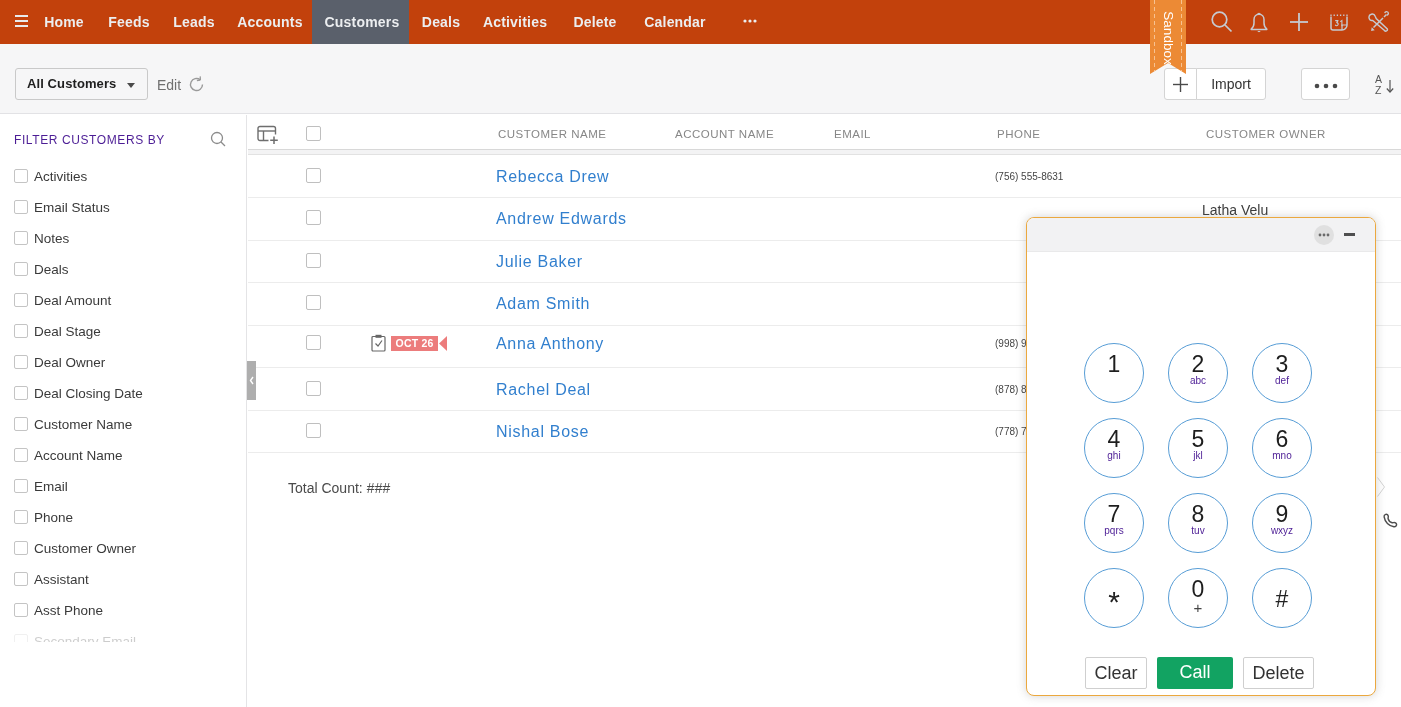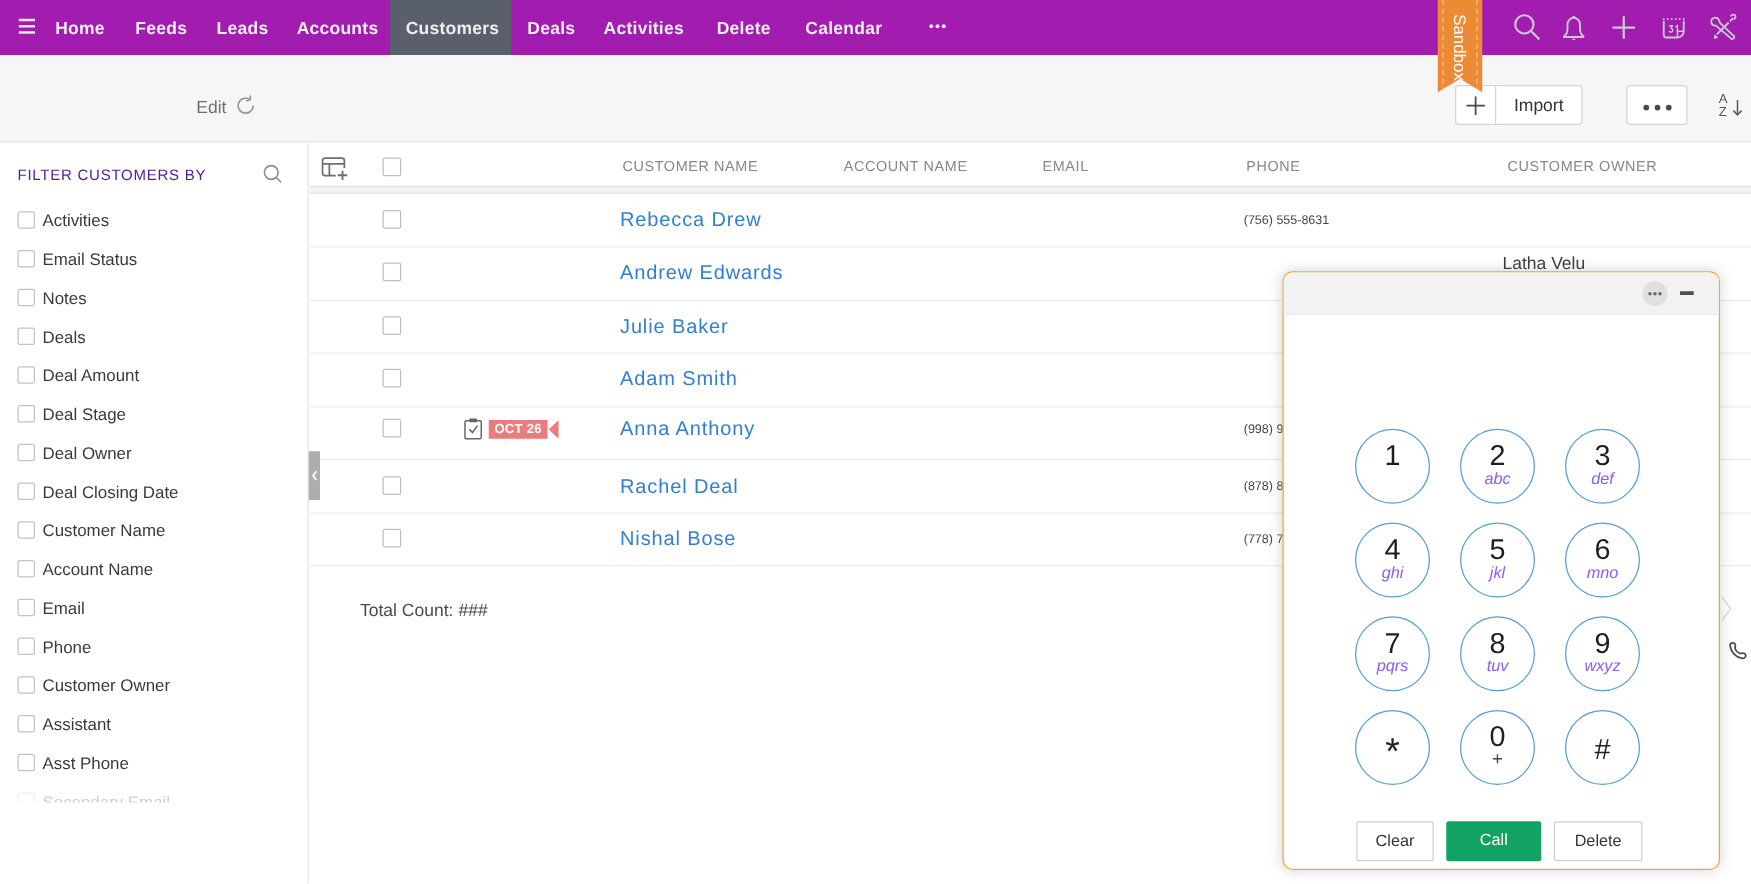--- a/index.html
+++ b/index.html
@@ -1,21 +1,21 @@
 <!DOCTYPE html>
 <html><head>
 <meta charset="utf-8">
 <style>
   * { margin:0; padding:0; box-sizing:border-box; }
   html,body { width:1401px; height:707px; overflow:hidden; }
   body { font-family:"Liberation Sans", sans-serif; background:#fff; position:relative; }
   .abs { position:absolute; }
 
   
-  .nav { position:absolute; left:0; top:0; width:1401px; height:44px; background:#a21caf; }
+  .nav { position:absolute; left:0; top:0; width:1401px; height:44px; background:#c2410c; }
   .nav-item { position:absolute; top:0; height:44px; line-height:44px; color:#eceef0; font-size:14px; font-weight:700; letter-spacing:.2px; transform:translateX(-50%); }
   .hamb { position:absolute; left:15px; top:15px; width:13px; }
   .hamb div { height:2px; background:#e8eaec; margin-bottom:3px; }
   .navicon { position:absolute; top:10px; }
 
   
   .toolbar { position:absolute; left:0; top:44px; width:1401px; height:70px; background:#f6f6f7; border-bottom:1px solid #e2e2e5; }
   .allcust { position:absolute; left:15px; top:24px; width:133px; height:32px; border:1px solid #c9c9c9; border-radius:3px; line-height:30px; padding-left:11px; font-size:13px; font-weight:700; color:#1e1e1e; letter-spacing:.1px; }
   .allcust .caret { position:absolute; right:12px; top:14px; width:0; height:0; border-left:4.5px solid transparent; border-right:4.5px solid transparent; border-top:5.5px solid #4a4a4a; }
   .editlink { position:absolute; left:157px; top:33px; font-size:14px; color:#6f6f6f; }
@@ -37,22 +37,22 @@
   .owner { position:absolute; left:1202px; font-size:14px; color:#3c3c3c;margin-top:34px; }
   .total { position:absolute; left:288px; top:480px; font-size:14px; color:#4a4a4a; }
 
   
   .dialer { position:absolute; left:1026px; top:217px; width:350px; height:479px; background:#fff; border:1px solid #eba83e; border-radius:8px; box-shadow:0 0 10px rgba(110,110,110,.3); }
   .dhead { position:absolute; left:0; top:0; right:0; height:34px; background:#f2f2f3; border-radius:7px 7px 0 0; border-bottom:1px solid #e9e9ea; }
   .dmore { position:absolute; right:41px; top:7px; width:20px; height:20px; border-radius:50%; background:#e0e0e0; text-align:center; }
   .dmin { position:absolute; right:20px; top:15px; width:11px; height:2.5px; background:#4f4f4f; }
   .key { position:absolute; width:60px; height:60px; border:1px solid #579dd6; border-radius:50%; text-align:center; }
   .key .d { font-size:23px; color:#1e1e1e; line-height:1; }
-  .key .l { font-size:13px; color:#8b5cf6; line-height:1;font-style:italic; }
-  .dbtn { position:absolute; top:439px; height:32px; border-radius:2px; font-size:13px; text-align:center; line-height:30px; }
+  .key .l { font-size:10px; color:#4c1d95; line-height:1; }
+  .dbtn { position:absolute; top:439px; height:32px; border-radius:2px; font-size:18px; text-align:center; line-height:30px; }
 </style>
 </head>
 <body>
 
 <div class="nav">
   <div class="hamb">
       <div></div>
       <div></div>
       <div></div>
     </div>
@@ -99,20 +99,21 @@
 </div>
 
 <svg class="abs" style="left:1150px; top:0; z-index:60;" width="36" height="81" viewBox="0 0 36 81">
   <polygon points="0,0 36,0 36,74 18,63 0,74" fill="#ec8a35"></polygon>
   <line x1="4.5" y1="0" x2="4.5" y2="71" stroke="#f7c291" stroke-width="1" stroke-dasharray="4 3"></line>
   <line x1="31.5" y1="0" x2="31.5" y2="71" stroke="#f7c291" stroke-width="1" stroke-dasharray="4 3"></line>
   <text x="18" y="38" transform="rotate(90 18 38)" font-size="13.5" fill="#fff" font-family="Liberation Sans" text-anchor="middle" dominant-baseline="central">Sandbox</text>
 </svg>
 
 <div class="toolbar">
+  <div class="allcust">All Customers<span class="caret"></span></div>
   <div class="editlink">Edit</div>
   <svg class="abs" style="left:187px; top:31px;" width="19" height="19" viewBox="0 0 19 19" fill="none" stroke="#9a9a9a" stroke-width="1.4">
       <path d="M13.2 4.8 a6 6 0 1 0 2.3 4.7"></path>
       <path d="M13.4 5 L13.2 1.4 M13.4 5 L9.9 5.6" stroke-width="1.3"></path>
     </svg>
   <div class="btn" style="left:1164px; width:33px; border-radius:3px 0 0 3px;"><svg width="15" height="15" viewBox="0 0 15 15" style="margin-top:8px;" stroke="#4a4a4a" stroke-width="1.4">
         <line x1="7.5" y1="0" x2="7.5" y2="15"></line>
         <line x1="0" y1="7.5" x2="15" y2="7.5"></line>
       </svg></div>
   <div class="btn" style="left:1196px; width:70px; border-radius:0 3px 3px 0;">Import</div>

